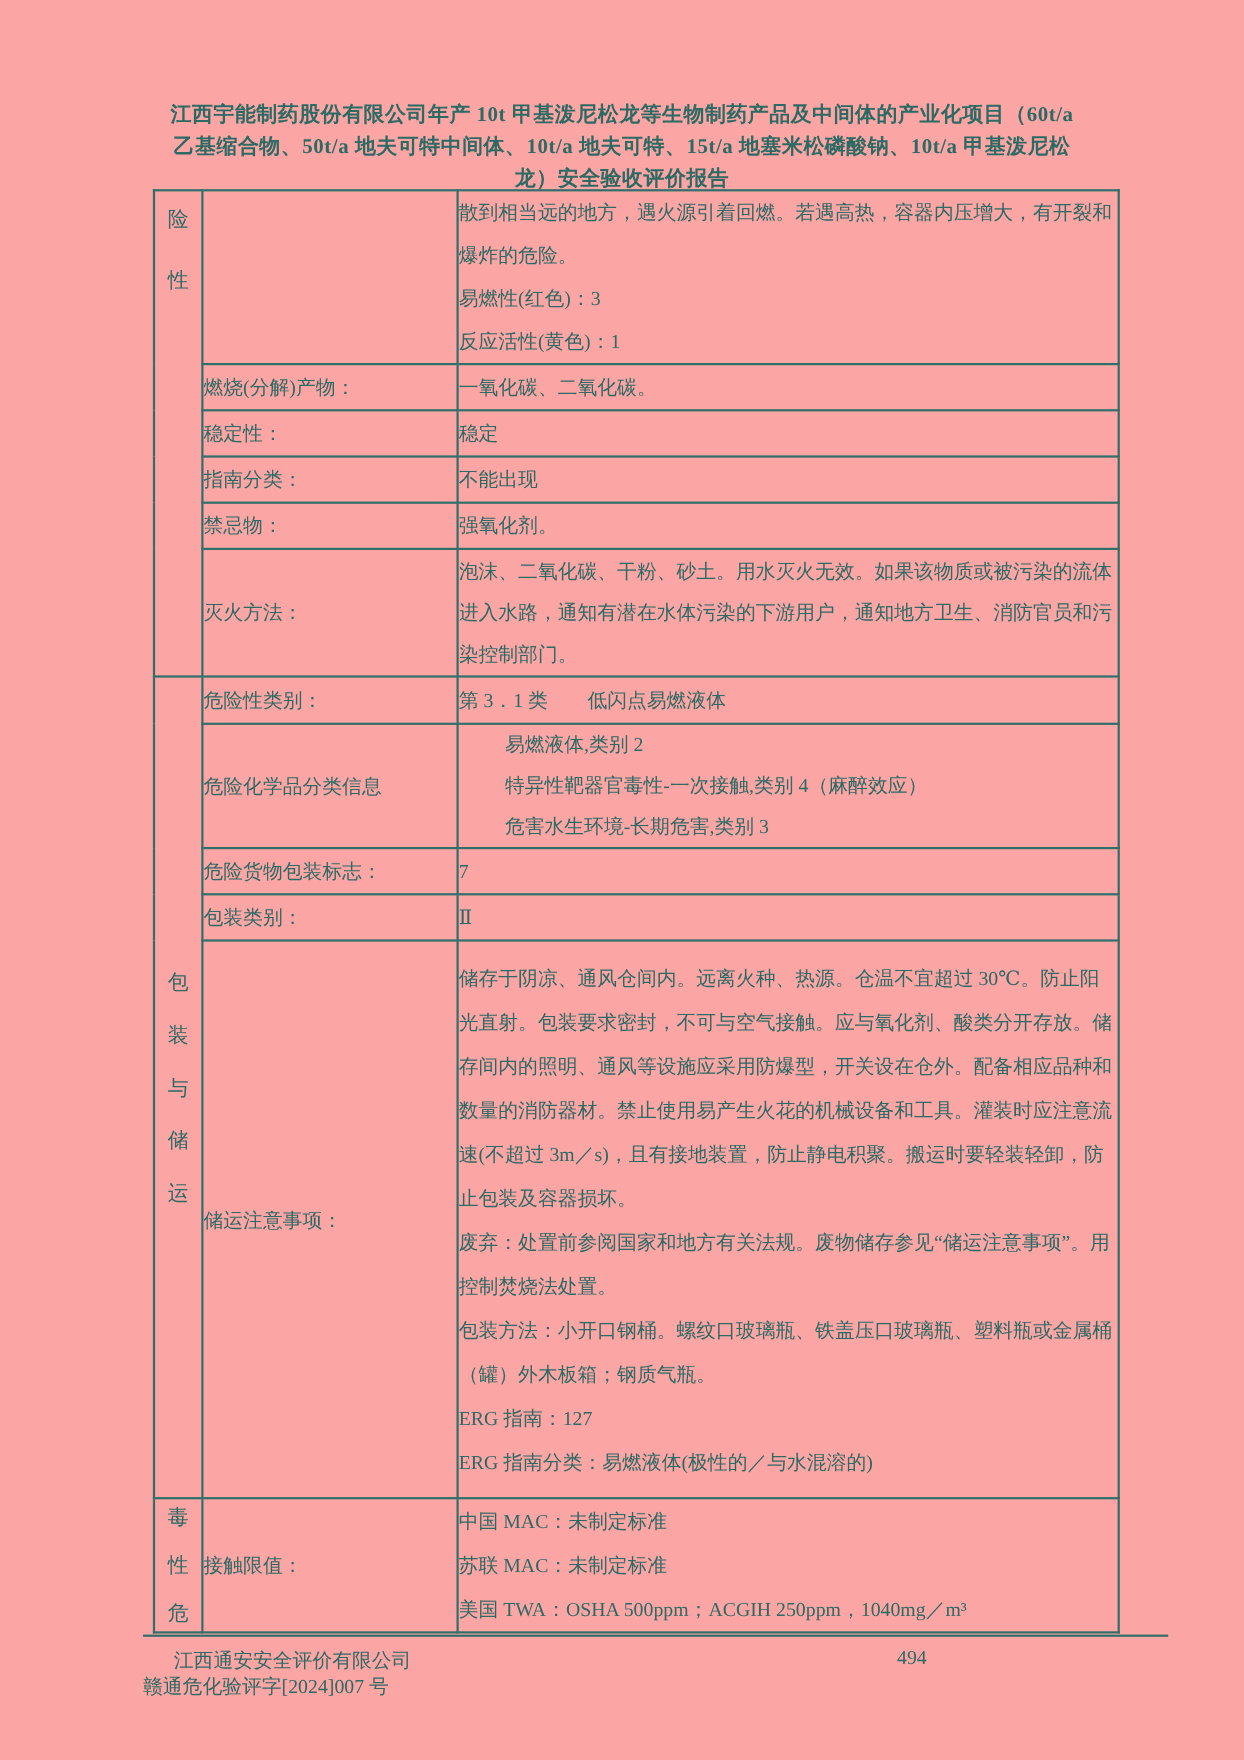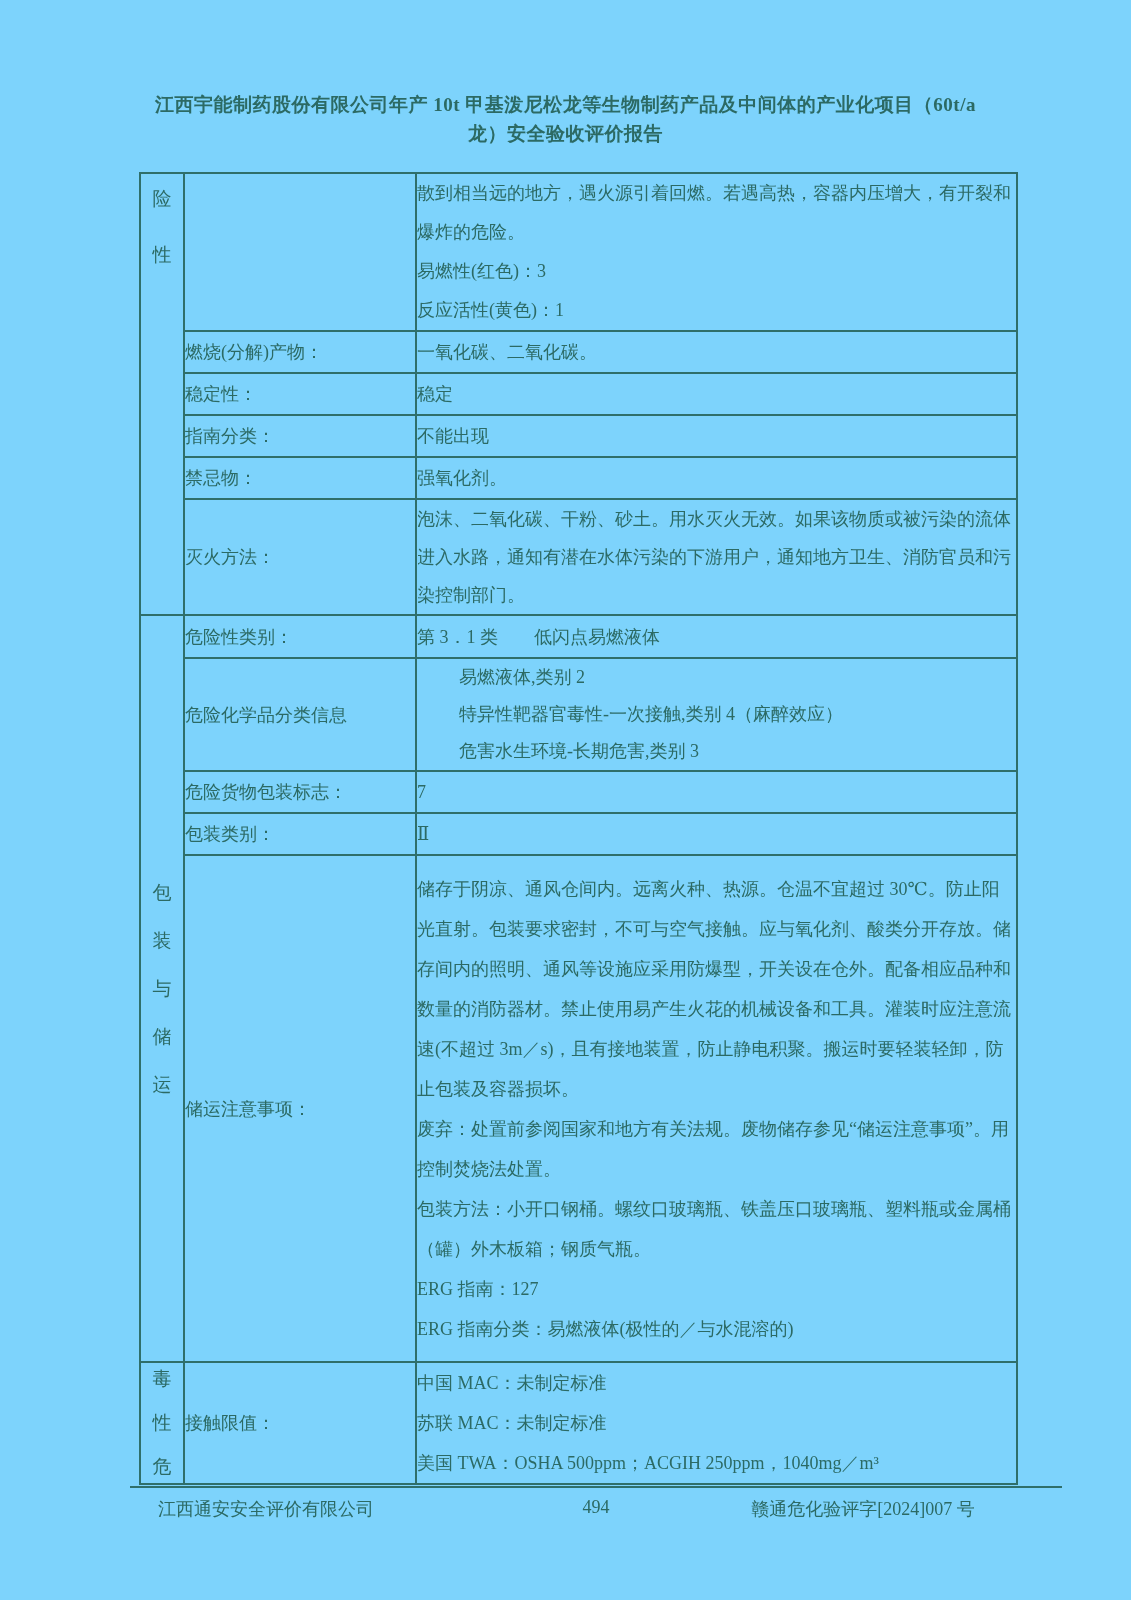--- a/index.html
+++ b/index.html
@@ -1,20 +1,20 @@
 <!DOCTYPE html>
 <html><head>
 <meta charset="utf-8">
 <style>
   html,body { margin:0; padding:0; }
   #page {
     position: relative;
     width: 1131px;
     height: 1600px;
-    background: #7dd3fc;
+    background: #fca5a5;
     color: #2c6a64;
     font-family: "Liberation Serif", "DejaVu Serif", serif;
     overflow: hidden;
   }
   
   .doc-header {
     position: absolute;
     top: 90px;
     left: 0;
     width: 1131px;
@@ -71,34 +71,35 @@
   tr.r11 td.val { line-height: 40px; }
   
   .doc-footer {
     position: absolute;
     left: 130px;
     top: 1486px;
     width: 932px;
     border-top: 2px solid #2f6f6a;
     padding-top: 9px;
     display: grid;
-    grid-template-columns: 1fr 1fr 1fr;
+    grid-template-columns: 1fr 1fr;
     font-size: 18px;
   }
   .doc-footer .fc { text-align: left; padding-left: 28px; }
   .doc-footer .fp { text-align: center; }
   .doc-footer .fd { text-align: left; }
 </style>
 </head>
 <body>
 
 <div id="page">
 
   <div class="doc-header">
     <div>江西宇能制药股份有限公司年产 10t 甲基泼尼松龙等生物制药产品及中间体的产业化项目（60t/a</div>
+    <div>乙基缩合物、50t/a 地夫可特中间体、10t/a 地夫可特、15t/a 地塞米松磷酸钠、10t/a 甲基泼尼松</div>
     <div>龙）安全验收评价报告</div>
   </div>
 
   <table class="msds">
     <colgroup>
       <col style="width:44px">
       <col style="width:232px">
       <col style="width:601px">
     </colgroup>
     <tbody>

